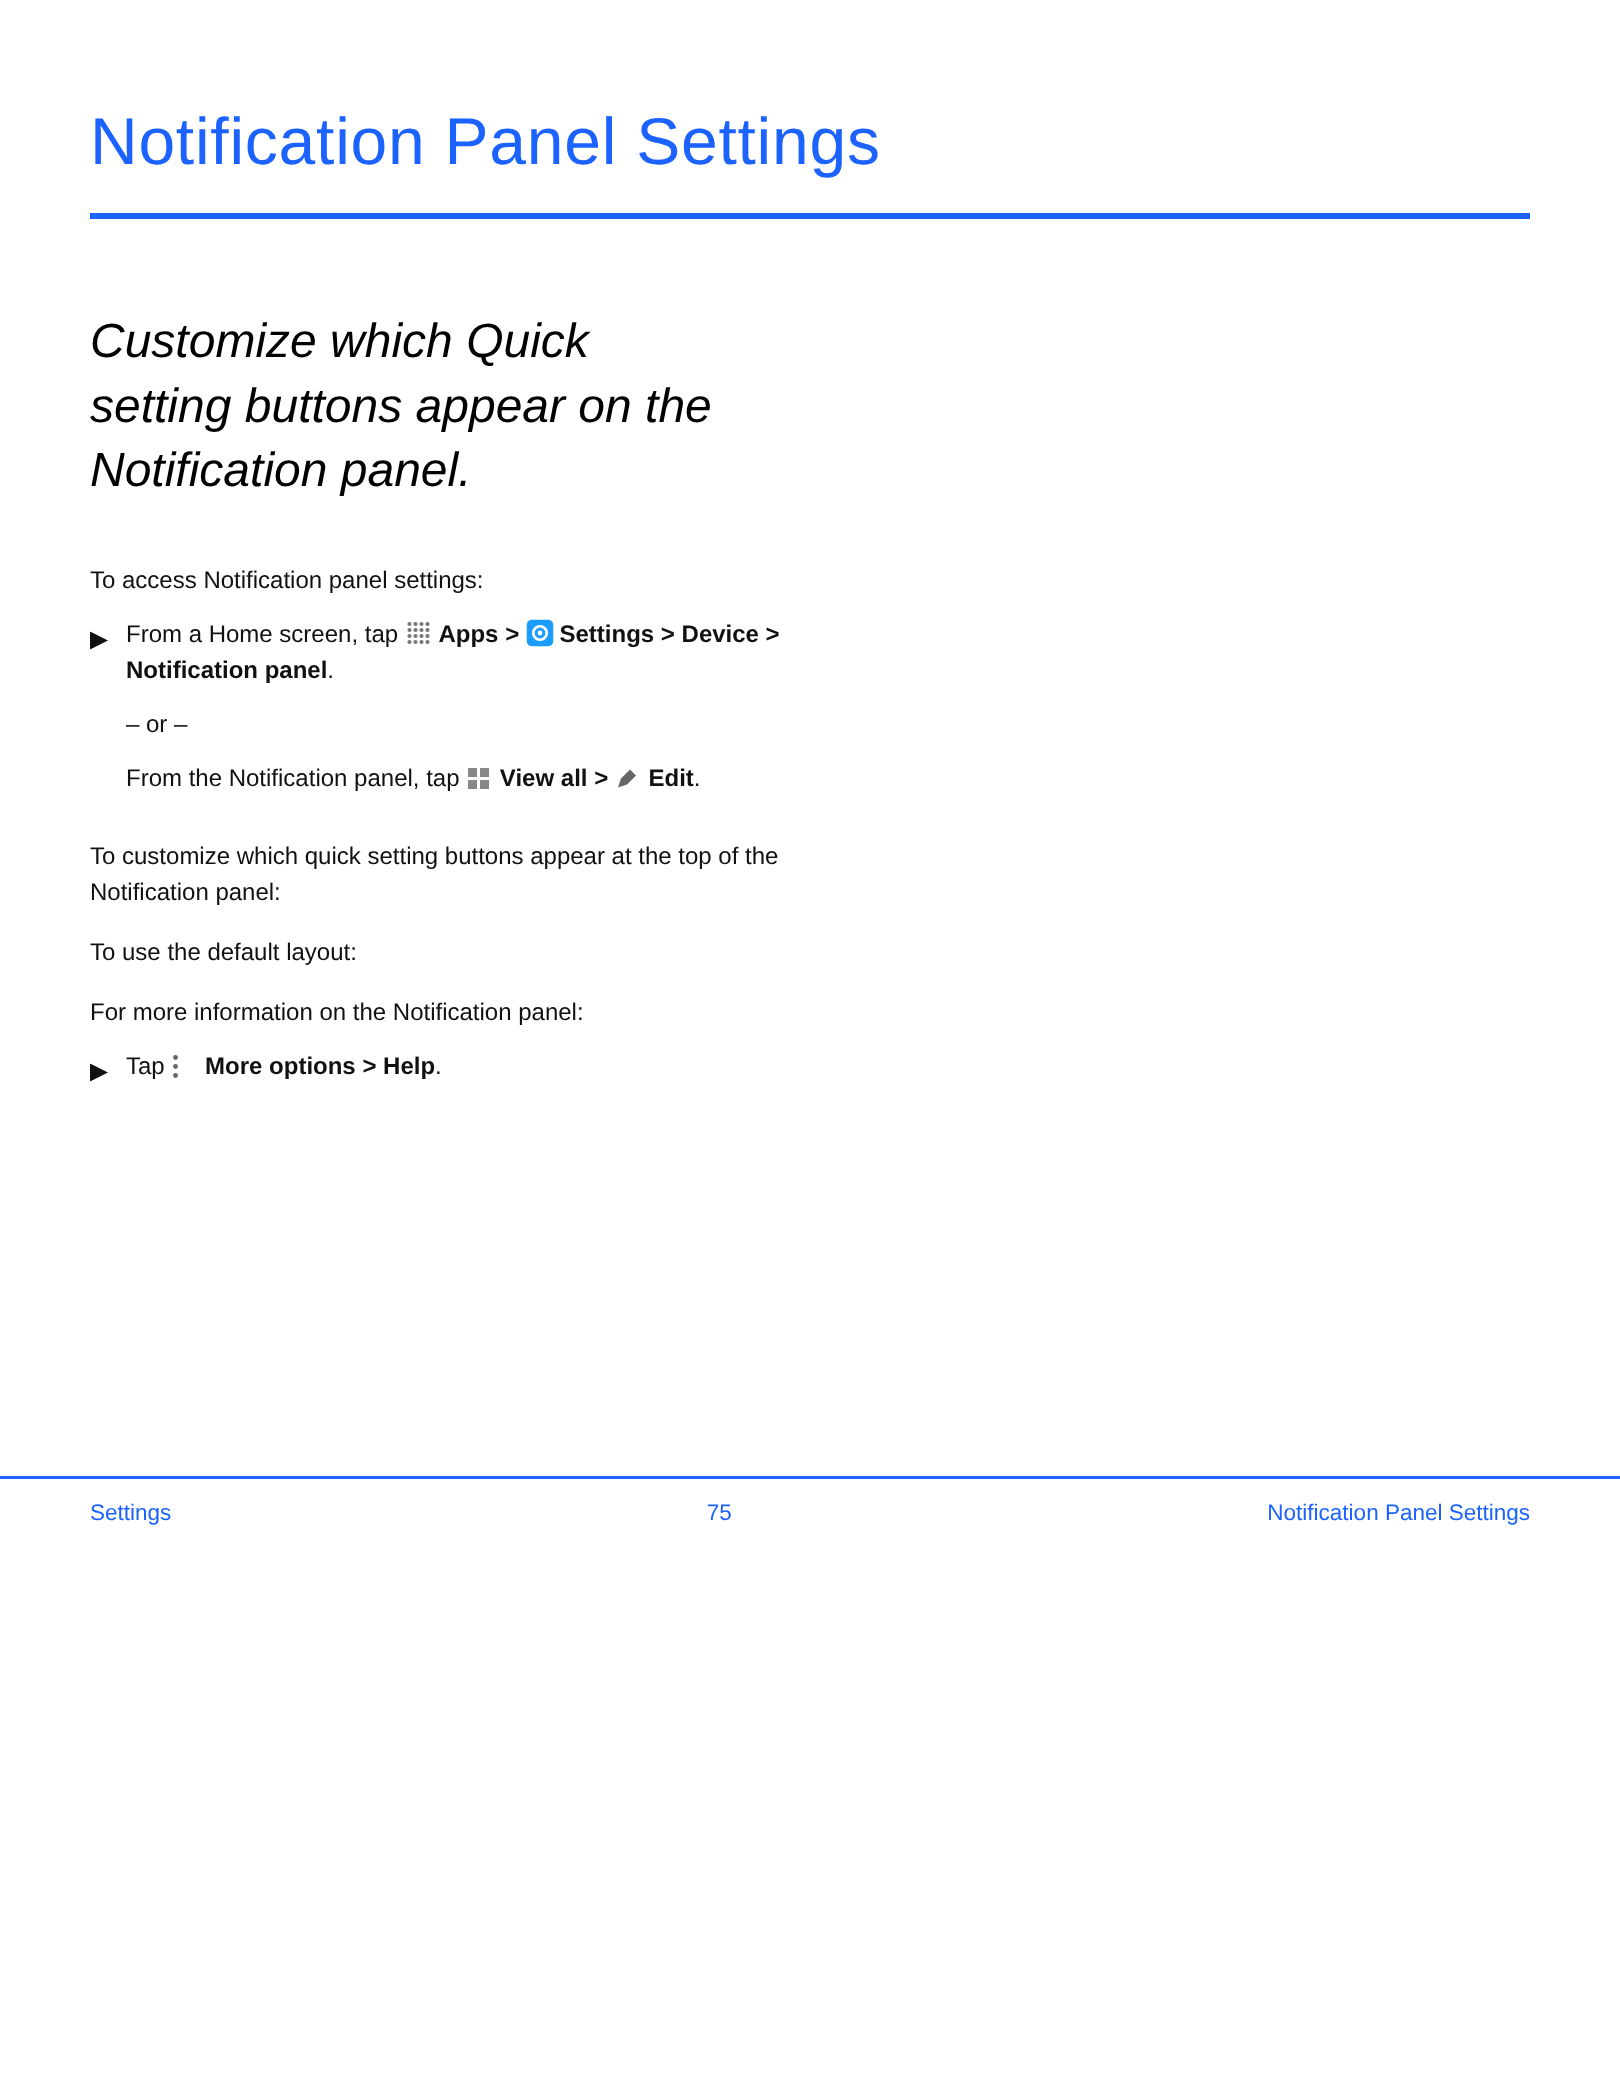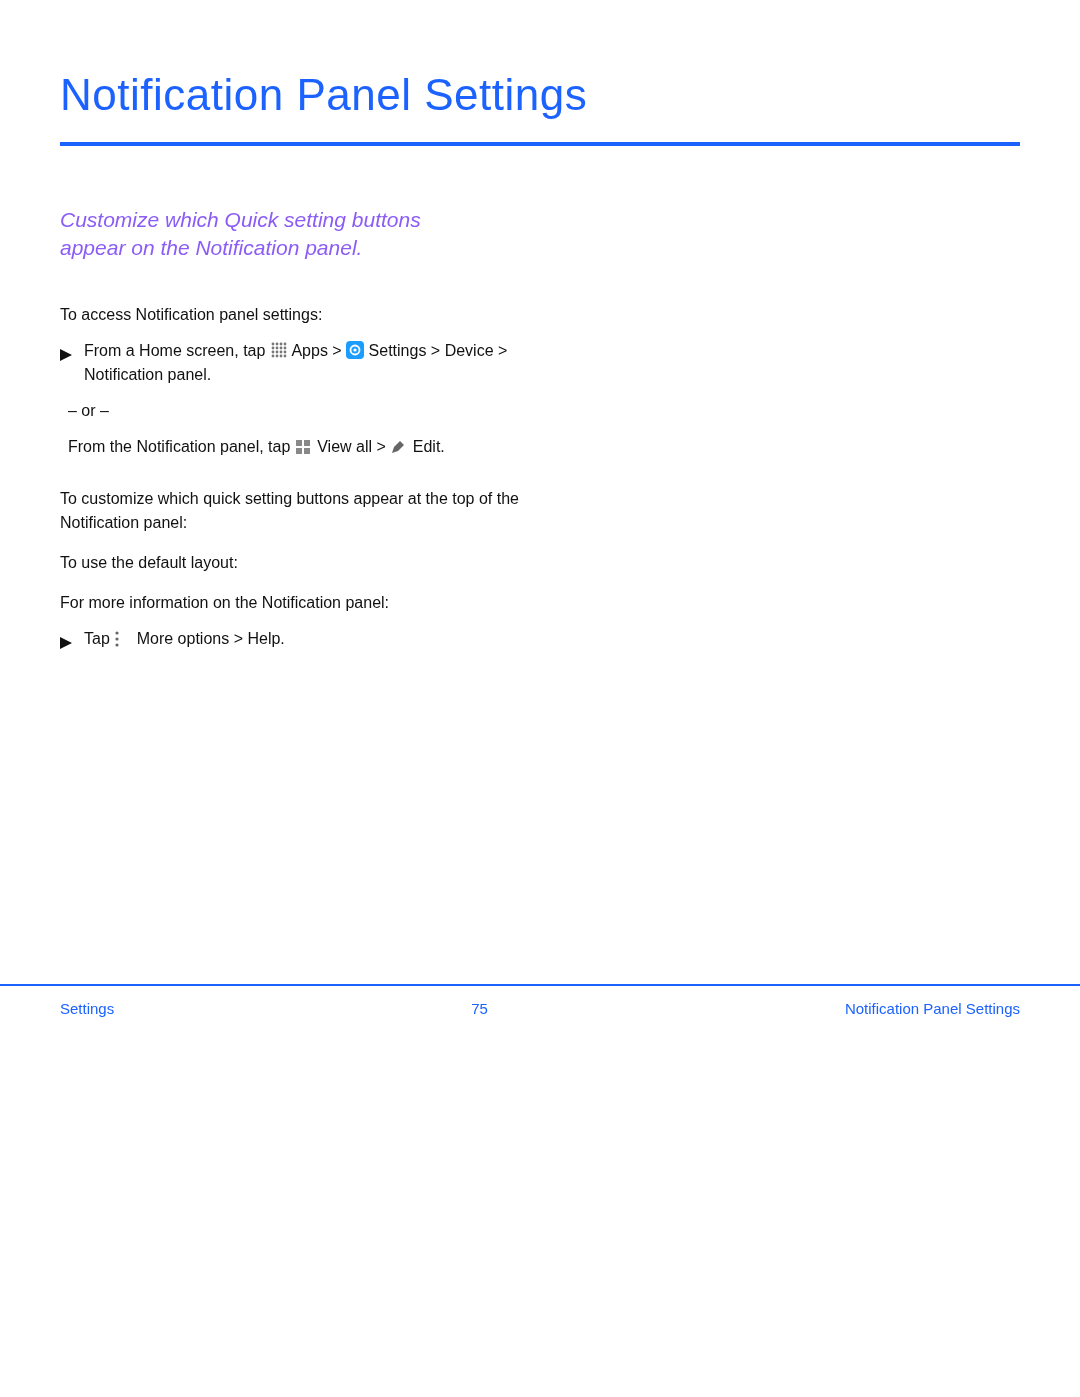--- a/index.html
+++ b/index.html
@@ -13,23 +13,23 @@
   .title {
     color: #1b62ff;
     font-size: 44px;
     font-weight: 400;
     letter-spacing: 0.5px;
     padding-bottom: 22px;
     border-bottom: 4px solid #1b62ff;
     margin-bottom: 60px;
   }
   .intro {
-    color: #8b5cf6;
+    color: #000000;
     font-style: italic;
-    font-size: 21px;
+    font-size: 32px;
     line-height: 1.35;
     max-width: 420px;
     margin-bottom: 40px;
   }
   .content {
     max-width: 480px;
     color: #111;
     font-size: 16px;
     line-height: 1.5;
   }
@@ -39,22 +39,22 @@
     align-items: flex-start;
     gap: 10px;
     margin-bottom: 12px;
   }
   .tri {
     flex: 0 0 14px;
     display: inline-block;
     margin-top: 5px;
   }
   .bullet-body { flex: 1; }
-  .indent { margin-left: 8px; margin-bottom: 12px; }
-  .bold { font-weight: 400; }
+  .indent { margin-left: 24px; margin-bottom: 12px; }
+  .bold { font-weight: 700; }
   .inline-icon {
     display: inline-block;
     vertical-align: -3px;
     width: 18px; height: 18px;
   }
   a.link { color: #1b62ff; text-decoration: underline; }
   .footer {
     position: absolute;
     left: 0; right: 0; bottom: 45px;
     border-top: 2px solid #1b62ff;

